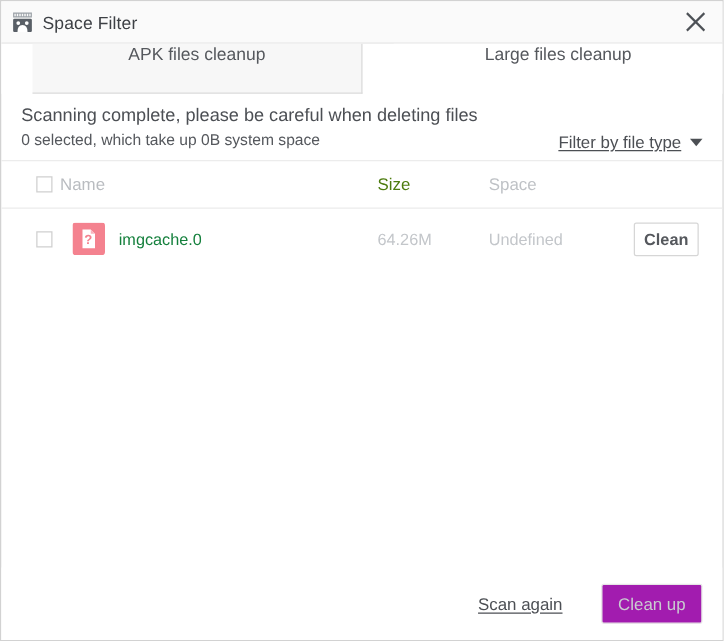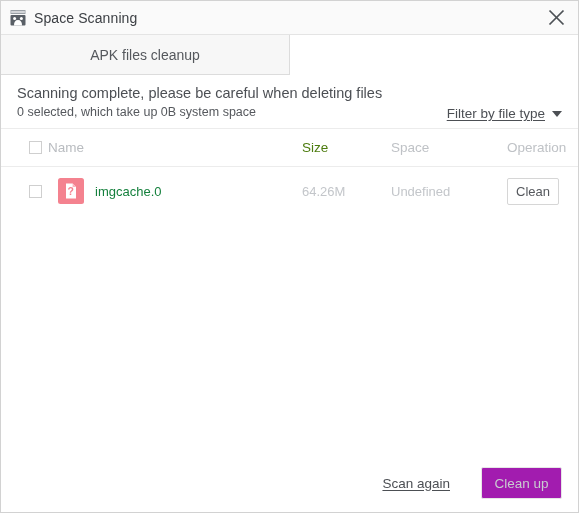--- a/index.html
+++ b/index.html
@@ -61,26 +61,26 @@
   
   .tabbar {
     position: relative;
     height: 40px;
     display: flex;
     background: #ffffff;
   }
   .tab {
     height: 40px;
     display: flex;
-    align-items: center;
     justify-content: center;
     font-size: 14px;
     box-sizing: border-box;
     cursor: pointer;
     position: relative;
+    margin-left: 25px;
   }
   .tab.inactive {
     width: 289px;
     background: #f7f7f7;
     color: #55585d;
     border-bottom: 1px solid #dcdcdc;
     border-right: 1px solid #dcdcdc;
   }
   .tab.active {
     width: 288px;
@@ -215,20 +215,21 @@
     border-radius: 2px;
     background: #ffffff;
     color: #55585d;
     font-size: 13px;
     font-family: "Liberation Sans", sans-serif;
     cursor: pointer;
     display: flex;
     align-items: center;
     justify-content: center;
     box-sizing: border-box;
+    font-weight: bold;
   }
 
   
   .footer {
     position: absolute;
     left: 0;
     right: 0;
     bottom: 0;
     height: 58px;
     display: flex;
@@ -277,54 +278,56 @@
         <line x1="8" y1="1.5" x2="8" y2="4.5" stroke="#9aa0a6" stroke-width="0.8"></line>
         <line x1="10" y1="1.5" x2="10" y2="4.5" stroke="#9aa0a6" stroke-width="0.8"></line>
         <line x1="12" y1="1.5" x2="12" y2="4.5" stroke="#9aa0a6" stroke-width="0.8"></line>
         <line x1="14" y1="1.5" x2="14" y2="4.5" stroke="#9aa0a6" stroke-width="0.8"></line>
         <rect x="1.5" y="6" width="15" height="10.5" rx="1" fill="#595f66"></rect>
         <path d="M5 16.5 Q5 11 9 11 Q13 11 13 16.5 Z" fill="#ffffff"></path>
         <circle cx="5.6" cy="9.4" r="1.5" fill="#ffffff"></circle>
         <circle cx="12.4" cy="9.4" r="1.5" fill="#ffffff"></circle>
       </svg>
     </span>
-    <span class="title-text">Space Scanning</span>
+    <span class="title-text">Space Filter</span>
     <div class="close-btn">
       <span>
         <svg width="19" height="19" viewBox="0 0 19 19">
           <line x1="2.5" y1="2.5" x2="16.5" y2="16.5" stroke="#4d5156" stroke-width="1.7"></line>
           <line x1="16.5" y1="2.5" x2="2.5" y2="16.5" stroke="#4d5156" stroke-width="1.7"></line>
         </svg>
       </span>
     </div>
   </div>
 
   <div class="tabbar">
     <div class="tab inactive">
       <span>APK files cleanup</span>
     </div>
+    <div class="tab active">
+      <span>Large files cleanup</span>
+    </div>
   </div>
 
   <div class="status-block">
     <div class="status-line1">Scanning complete, please be careful when deleting files</div>
     <div class="status-line2">0 selected, which take up 0B system space</div>
     <div class="filter-link">
       <span class="flabel">Filter by file type</span>
       <span class="caret"></span>
     </div>
   </div>
 
   <div class="table">
 
     <div class="row header">
       <span class="cb"></span>
       <span class="col-name">Name</span>
       <span class="col-size">Size</span>
       <span class="col-type">Space</span>
-      <span class="col-op">Operation</span>
     </div>
 
     <div class="row data">
       <span class="cb"></span>
       <span class="col-name">
         <span class="file-icon">
           <svg width="26" height="26" viewBox="0 0 26 26">
             <rect x="0" y="0" width="26" height="26" rx="2.5" fill="#f4828f"></rect>
             <path d="M8 5.5 h6.6 l3.4 3.4 v11.6 h-10 Z" fill="#ffffff"></path>
             <path d="M14.6 5.5 v3.4 h3.4 Z" fill="#f9b4bd"></path>

